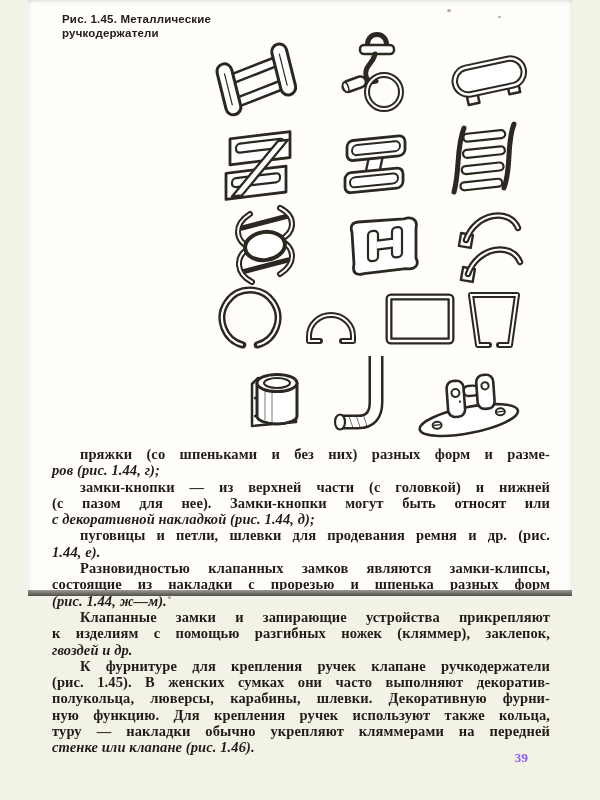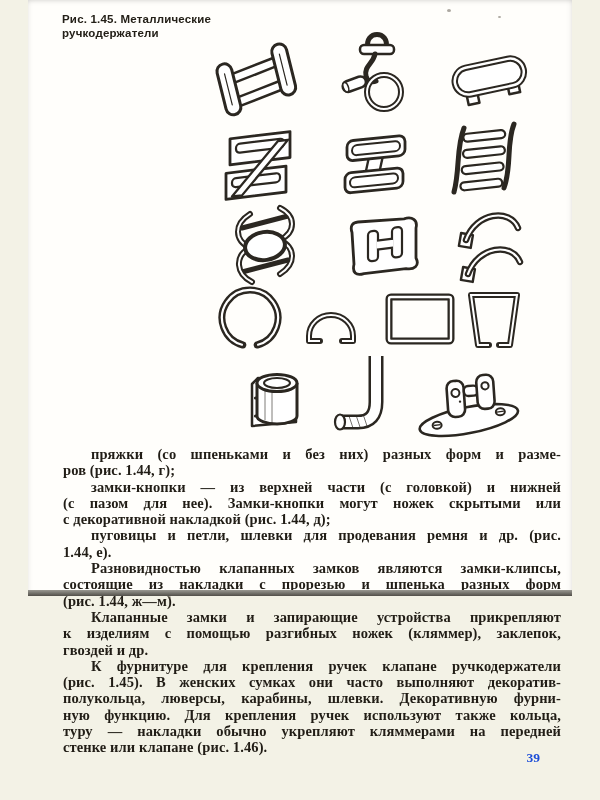--- a/index.html
+++ b/index.html
@@ -17,30 +17,30 @@
   }
   .caption{
     position:absolute;left:34px;top:12px;
     font-family:"Liberation Sans",sans-serif;
     font-weight:bold;font-size:11.5px;line-height:14px;
     color:#242018;letter-spacing:.2px;
   }
   .figures{position:absolute;left:0;top:0;width:544px;height:446px;}
   .figures svg{position:absolute;}
   .bodytext{
-    position:absolute;left:35px;top:446px;width:498px;
+    position:absolute;left:24px;top:446px;width:498px;
     font-size:14.5px;line-height:16.3px;font-weight:600;
     color:#211d16;letter-spacing:.1px;
   }
   .bline{text-align:justify;text-align-last:justify;}
-  .bline.last{text-align:justify;text-align-last:left;}
+  .bline.last{text-align:justify;text-align-last:left;font-style:italic;}
   .bline.indent{text-indent:28px;}
   .pagenum{
-    position:absolute;top:750px;right:32px;
-    font-weight:bold;font-size:13.5px;color:#1d4ed8;
+    position:absolute;top:750px;right:44px;
+    font-weight:bold;font-size:13.5px;color:#8b5cf6;
   }
   .bottombar{
     position:absolute;left:0;right:0;bottom:0;height:6px;
     background:linear-gradient(#9a9992,#514f49);
   }
   .speck{position:absolute;border-radius:50%;background:rgba(70,64,52,.45);}
 </style>
 </head>
 <body>
 
@@ -209,21 +209,21 @@
         <circle cx="74.5" cy="19" r="3.6" fill="#fff" stroke-width="2"></circle>
       </g>
     </svg>
 
   </div>
 
   <div class="bodytext">
       <div class="bline indent">пряжки (со шпеньками и без них) разных форм и разме-</div>
       <div class="bline last">ров (рис. 1.44, г);</div>
       <div class="bline indent">замки-кнопки — из верхней части (с головкой) и нижней</div>
-      <div class="bline">(с пазом для нее). Замки-кнопки могут ножек скрытыми или</div>
+      <div class="bline">(с пазом для нее). Замки-кнопки могут быть относят или</div>
       <div class="bline last">с декоративной накладкой (рис. 1.44, д);</div>
       <div class="bline indent">пуговицы и петли, шлевки для продевания ремня и др. (рис.</div>
       <div class="bline last">1.44, е).</div>
       <div class="bline indent">Разновидностью клапанных замков являются замки-клипсы,</div>
       <div class="bline">состоящие из накладки с прорезью и шпенька разных форм</div>
       <div class="bline last">(рис. 1.44, ж—м).</div>
       <div class="bline indent">Клапанные замки и запирающие устройства прикрепляют</div>
       <div class="bline">к изделиям с помощью разгибных ножек (кляммер), заклепок,</div>
       <div class="bline last">гвоздей и др.</div>
       <div class="bline indent">К фурнитуре для крепления ручек клапане ручкодержатели</div>

